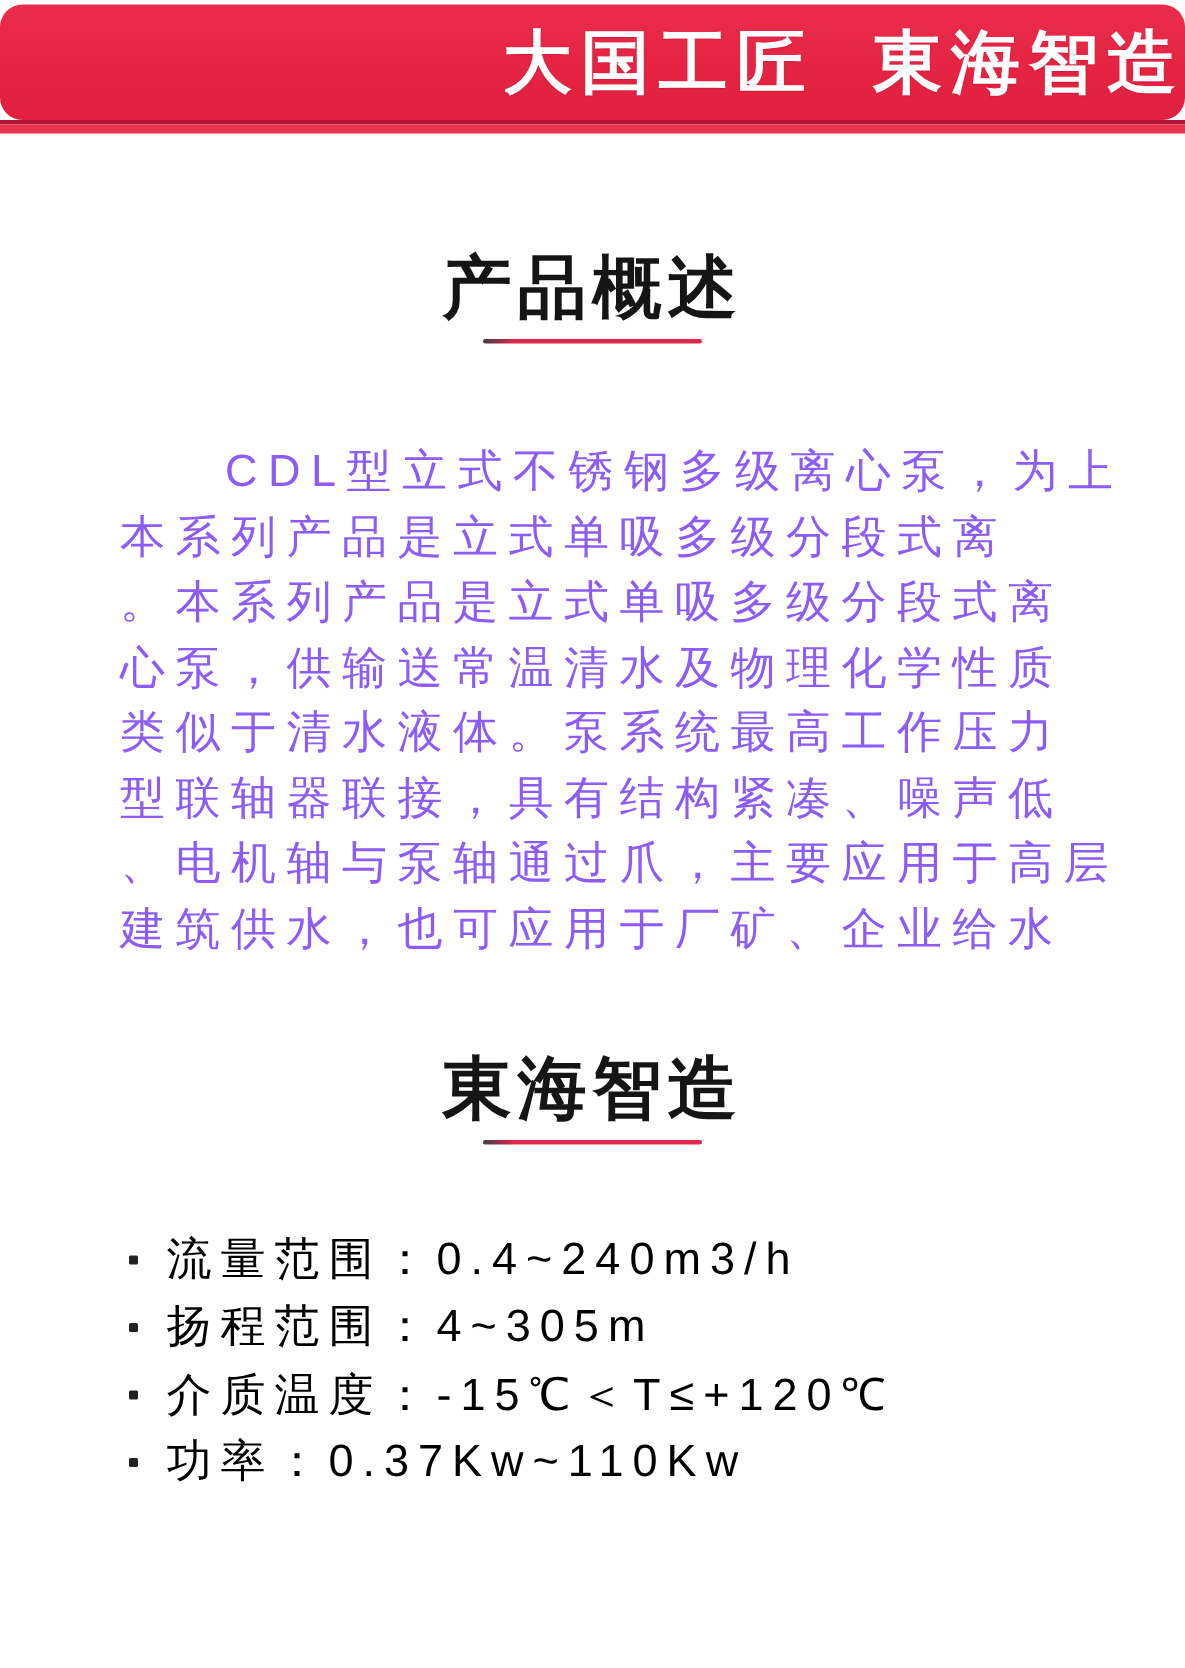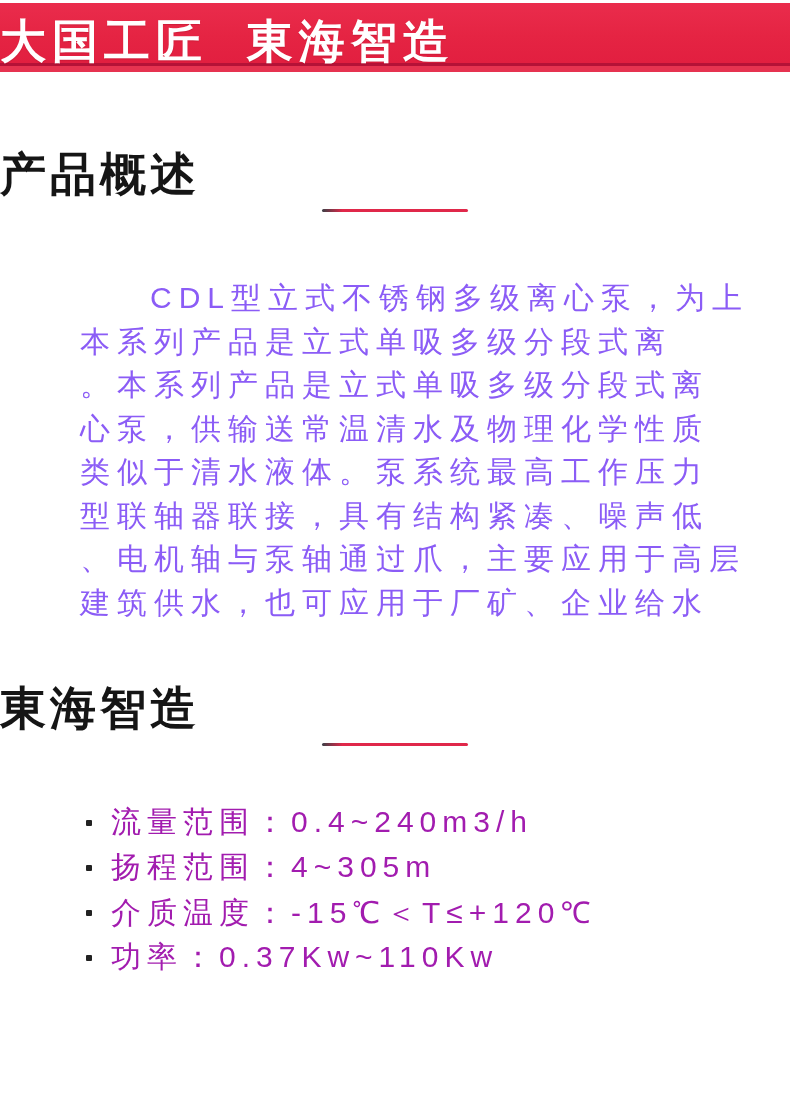--- a/index.html
+++ b/index.html
@@ -12,40 +12,41 @@
     width: 790px;
     height: 1112px;
     margin: 0 auto;
     background: #ffffff;
     overflow: hidden;
   }
 
   
   .top-gap { height: 3px; background: #ffffff; }
   .banner {
-    height: 60px;
+    height: 77px;
     background: linear-gradient(180deg, #ea2c4c 0%, #e52443 55%, #e21f40 100%);
-    text-align: left;
+    text-align: right;
+    border-radius: 15px;
   }
   .banner-title {
     display: inline-block;
     line-height: 77px;
     color: #ffffff;
     font-size: 46px;
     font-weight: 700;
     letter-spacing: 6px;
     word-spacing: 20px;
     text-shadow: 0 1px 1px rgba(140,0,25,.25);
   }
   .banner-line  { height: 3px; background: #b51237; }
   .banner-strip { height: 6px; background: #e63350; }
 
   
   .section-title {
-    text-align: left;
+    text-align: center;
     font-size: 46px;
     line-height: 48px;
     font-weight: 700;
     color: #151515;
     letter-spacing: 4px;
   }
   .title-overview   { margin-top: 78px; }
   .title-conditions { margin-top: 60px; }
   .title-underline {
     width: 146px;
@@ -70,21 +71,21 @@
   
   .spec-list {
     list-style: none;
     margin: 54px 0 0 86px;
   }
   .spec-item {
     display: flex;
     align-items: center;
     height: 45px;
     font-size: 30px;
-    color: #a21caf;
+    color: #000000;
     letter-spacing: 6px;
     white-space: nowrap;
   }
   .bullet-dot {
     flex: 0 0 auto;
     width: 6px;
     height: 6px;
     margin-right: 19px;
     background: #222222;
     border-radius: 1px;

